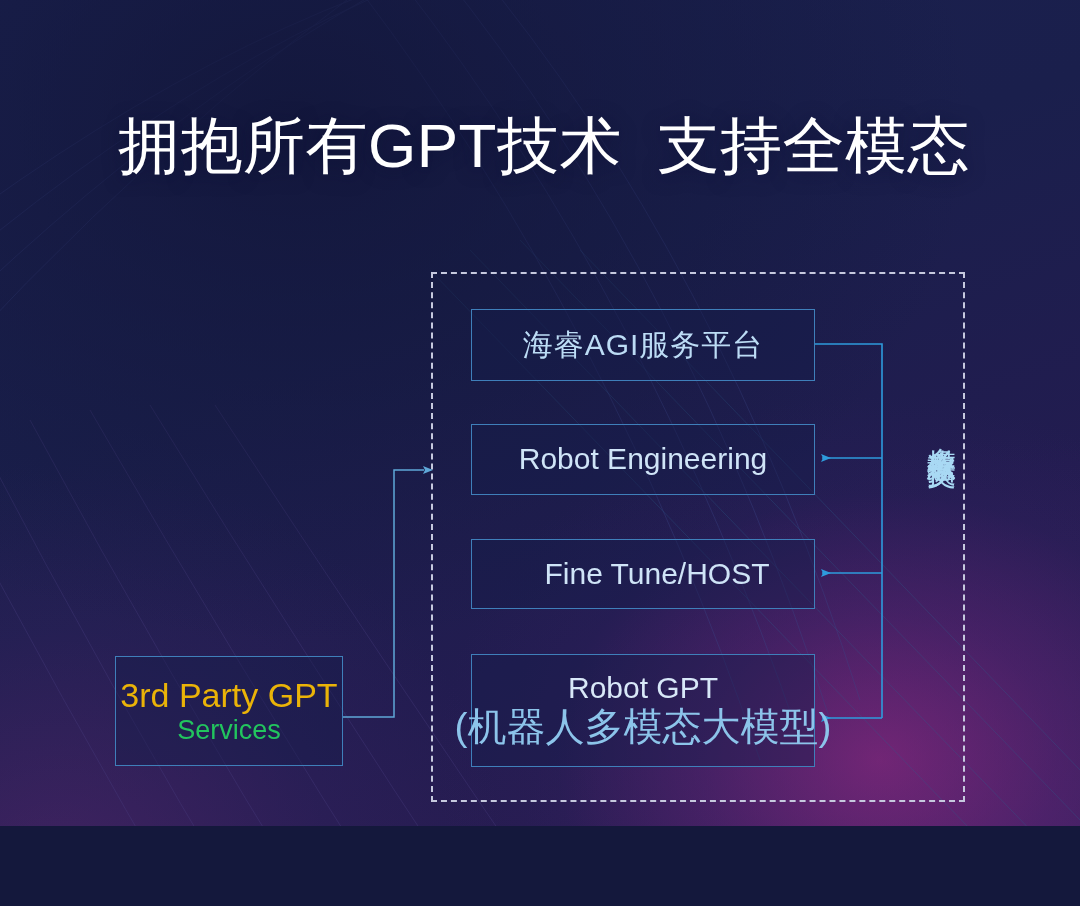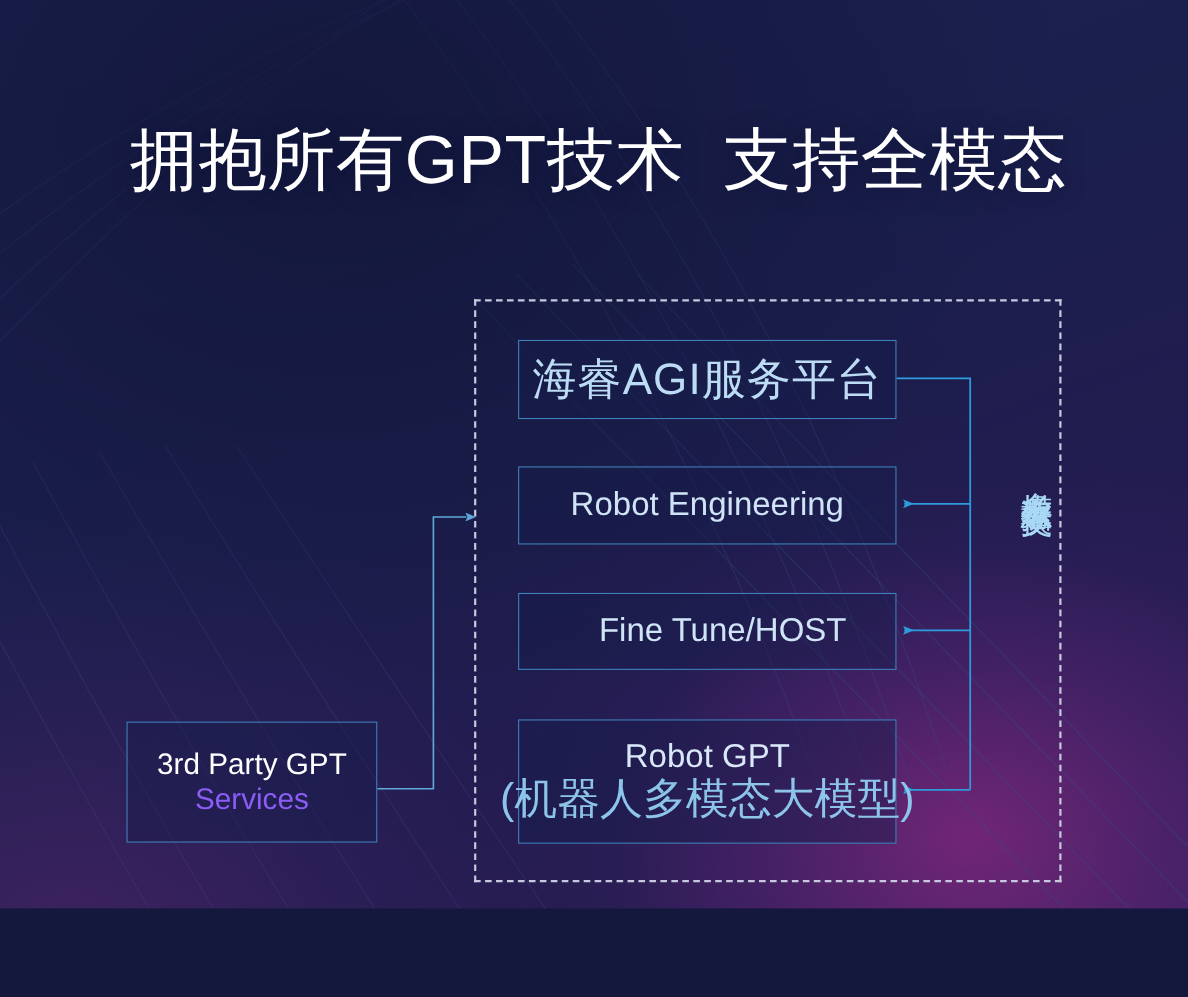--- a/index.html
+++ b/index.html
@@ -109,25 +109,25 @@
   }
 
   #box-agi      { left: 471px; top: 309px;  width: 344px; height: 72px; }
   #box-prompt   { left: 471px; top: 424px;  width: 344px; height: 71px; }
   #box-finetune { left: 471px; top: 539px;  width: 344px; height: 70px; padding-left: 28px; }
   #box-robot    { left: 471px; top: 654px;  width: 344px; height: 113px; }
   #box-3rd      { left: 115px; top: 656px;  width: 228px; height: 110px; }
 
   #box-agi .ln1 {
     color: #bcdcf5;
-    font-size: 40px;
+    font-size: 30px;
     letter-spacing: 1px;
   }
-  #box-3rd .ln1 { font-size: 27px; color: #ffffff; }
-  #box-3rd .ln2 { font-size: 27px; color: #8b5cf6; }
+  #box-3rd .ln1 { font-size: 34px; color: #eab308; }
+  #box-3rd .ln2 { font-size: 27px; color: #22c55e; }
   #box-robot .ln1 { font-size: 30px; color: #d8e8f8; }
   #box-robot .ln2 { font-size: 39px; color: #8cc4ea; }
 
   
   #connectors {
     position: absolute;
     inset: 0;
     pointer-events: none;
   }
 

